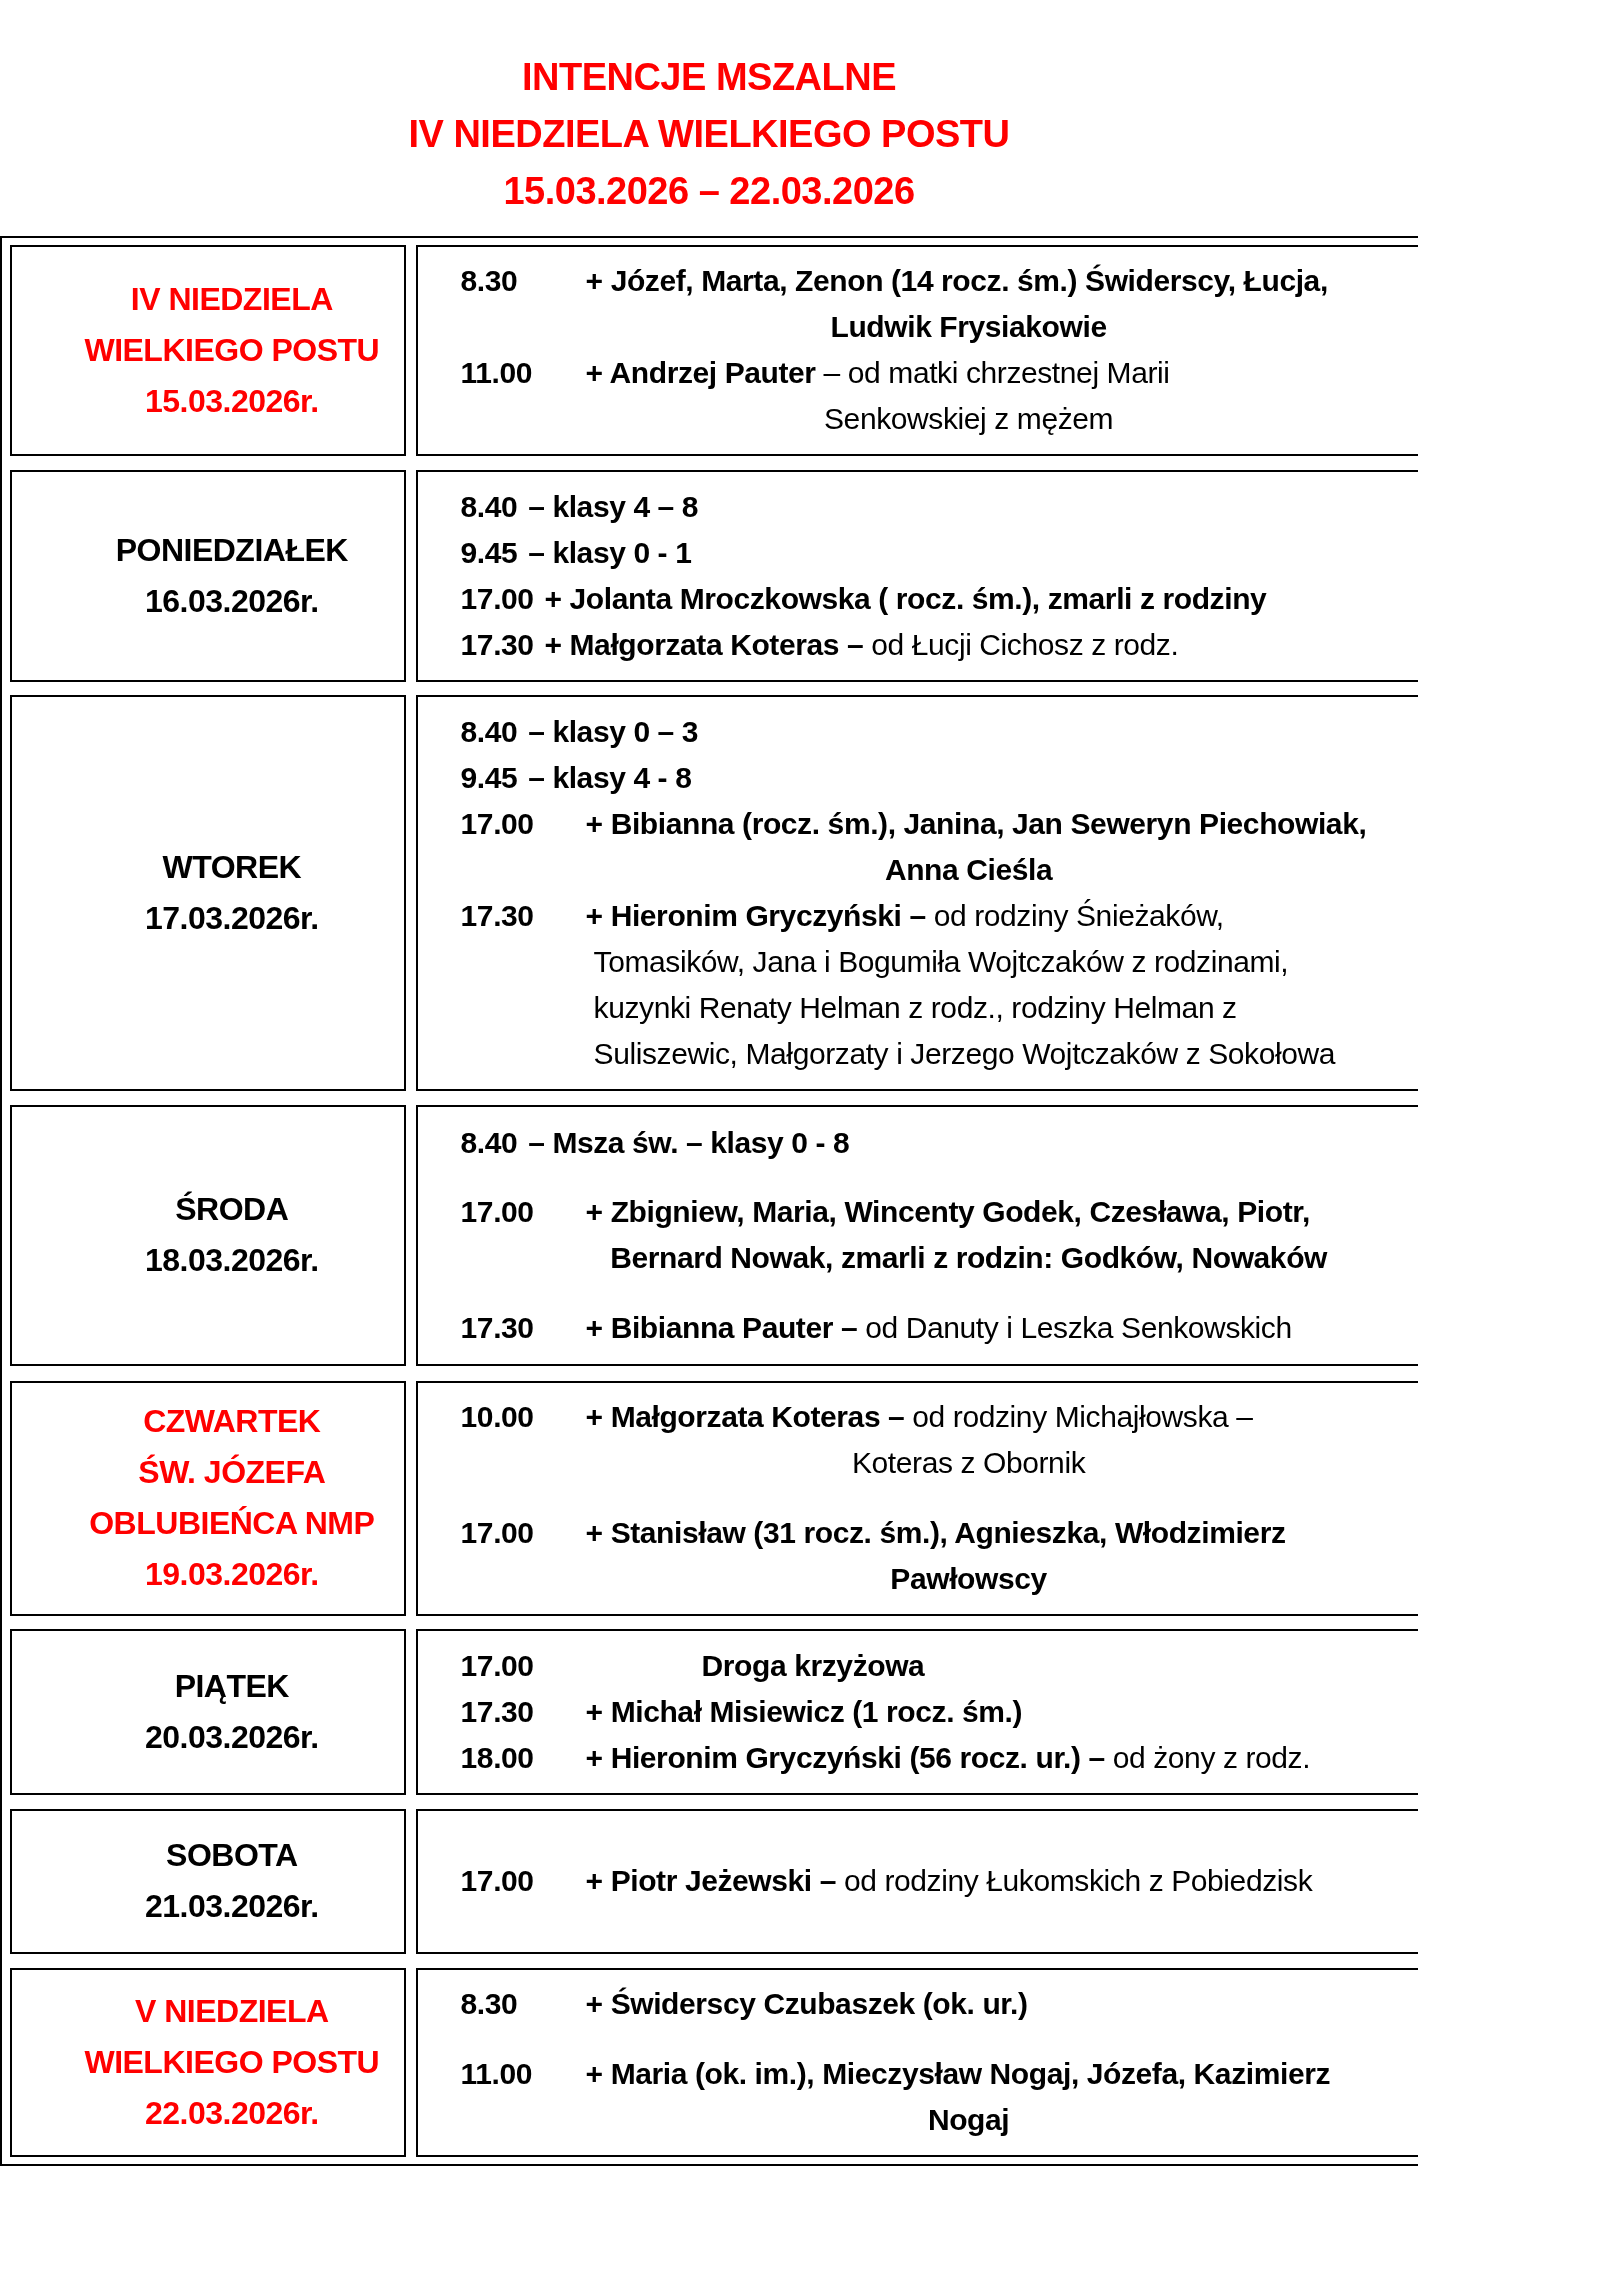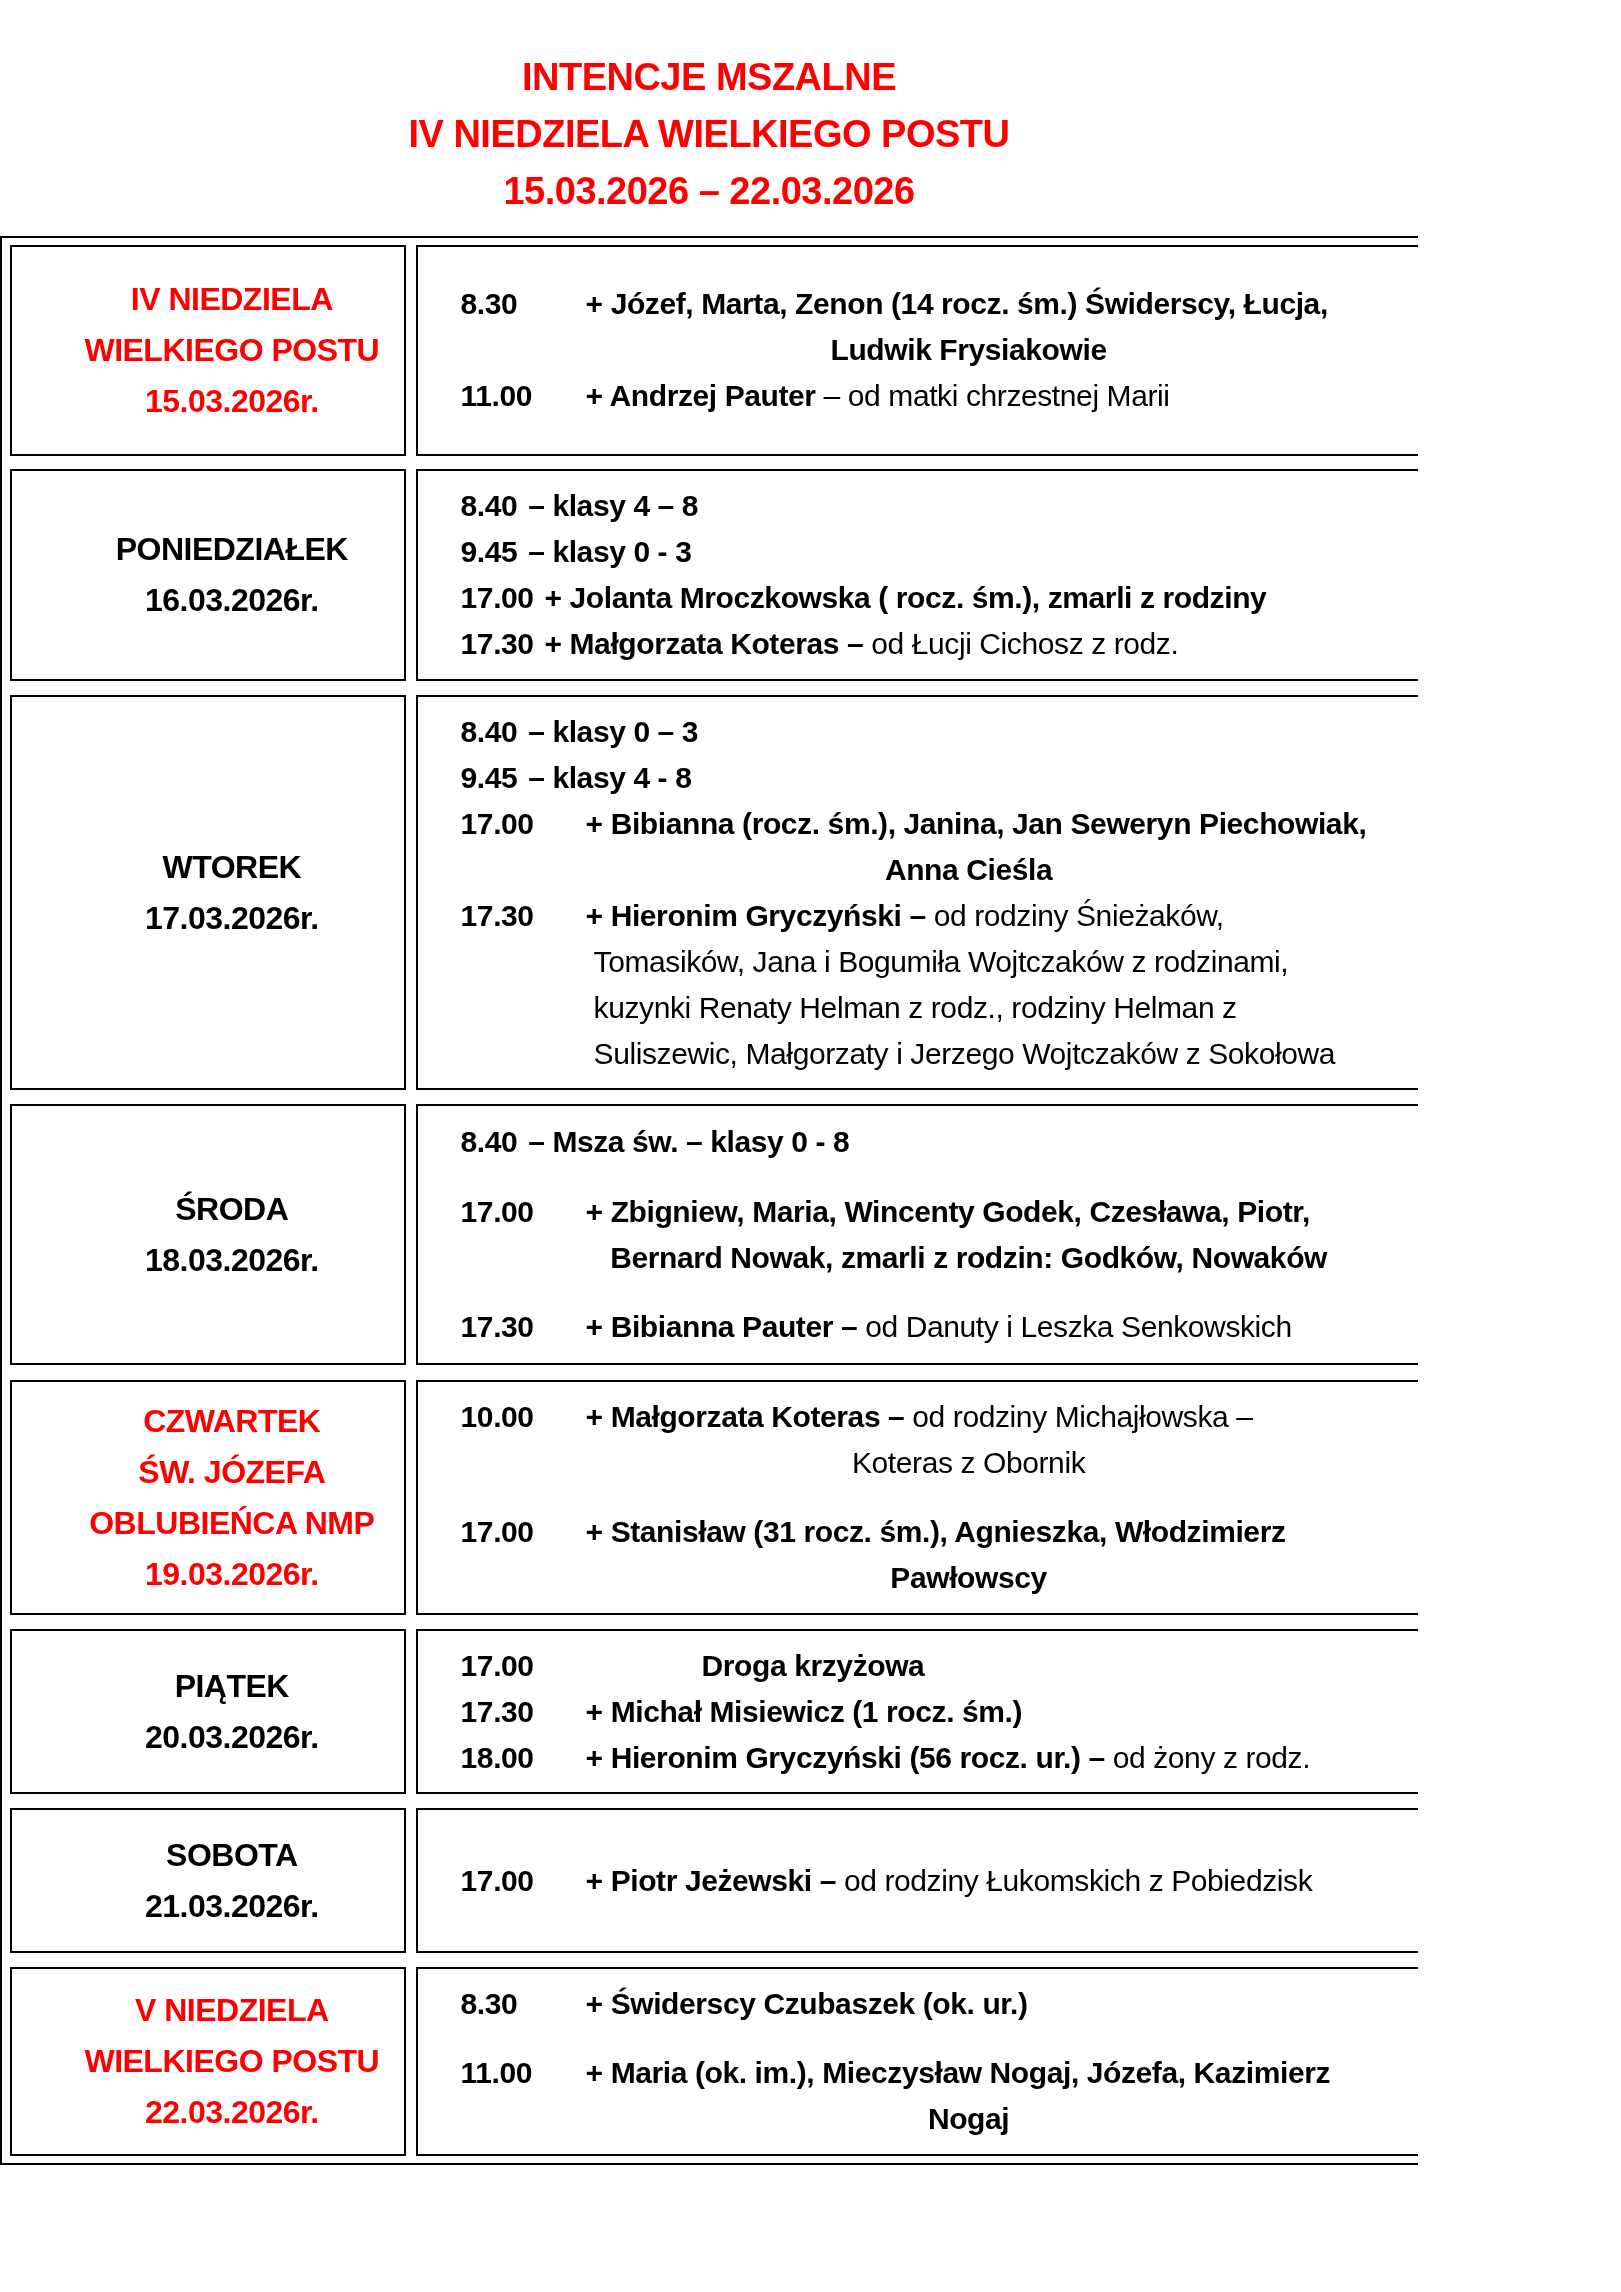--- a/index.html
+++ b/index.html
@@ -101,34 +101,35 @@
               <span class="time">8.30</span>
               <div class="runs"><span class="b">+ Józef, Marta, Zenon (14 rocz. śm.) Świderscy, Łucja,</span></div>
             </div>
             <div class="line cont align-center"><span class="b">Ludwik Frysiakowie</span></div>
           </div>
           <div class="entry">
             <div class="line first">
               <span class="time">11.00</span>
               <div class="runs"><span class="b">+ Andrzej Pauter </span><span class="n">– od matki chrzestnej Marii</span></div>
             </div>
+            <div class="line cont align-center"><span class="n">Senkowskiej z mężem</span></div>
           </div>
         </div>
       </div>
       <div class="row">
         <div class="cell day-cell">
           <div class="day-line">PONIEDZIAŁEK</div>
           <div class="day-line">16.03.2026r.</div>
         </div>
         <div class="cell entries-cell">
           <div class="entry">
             <div class="line inline-line"><span class="time-inline">8.40</span><span class="b">– klasy 4 – 8</span></div>
           </div>
           <div class="entry">
-            <div class="line inline-line"><span class="time-inline">9.45</span><span class="b">– klasy 0 - 3</span></div>
+            <div class="line inline-line"><span class="time-inline">9.45</span><span class="b">– klasy 0 - 1</span></div>
           </div>
           <div class="entry">
             <div class="line inline-line"><span class="time-inline">17.00</span><span class="b">+ Jolanta Mroczkowska ( rocz. śm.), zmarli z rodziny</span></div>
           </div>
           <div class="entry">
             <div class="line inline-line"><span class="time-inline">17.30</span><span class="b">+ Małgorzata Koteras – </span><span class="n">od Łucji Cichosz z rodz.</span></div>
           </div>
         </div>
       </div>
       <div class="row">

